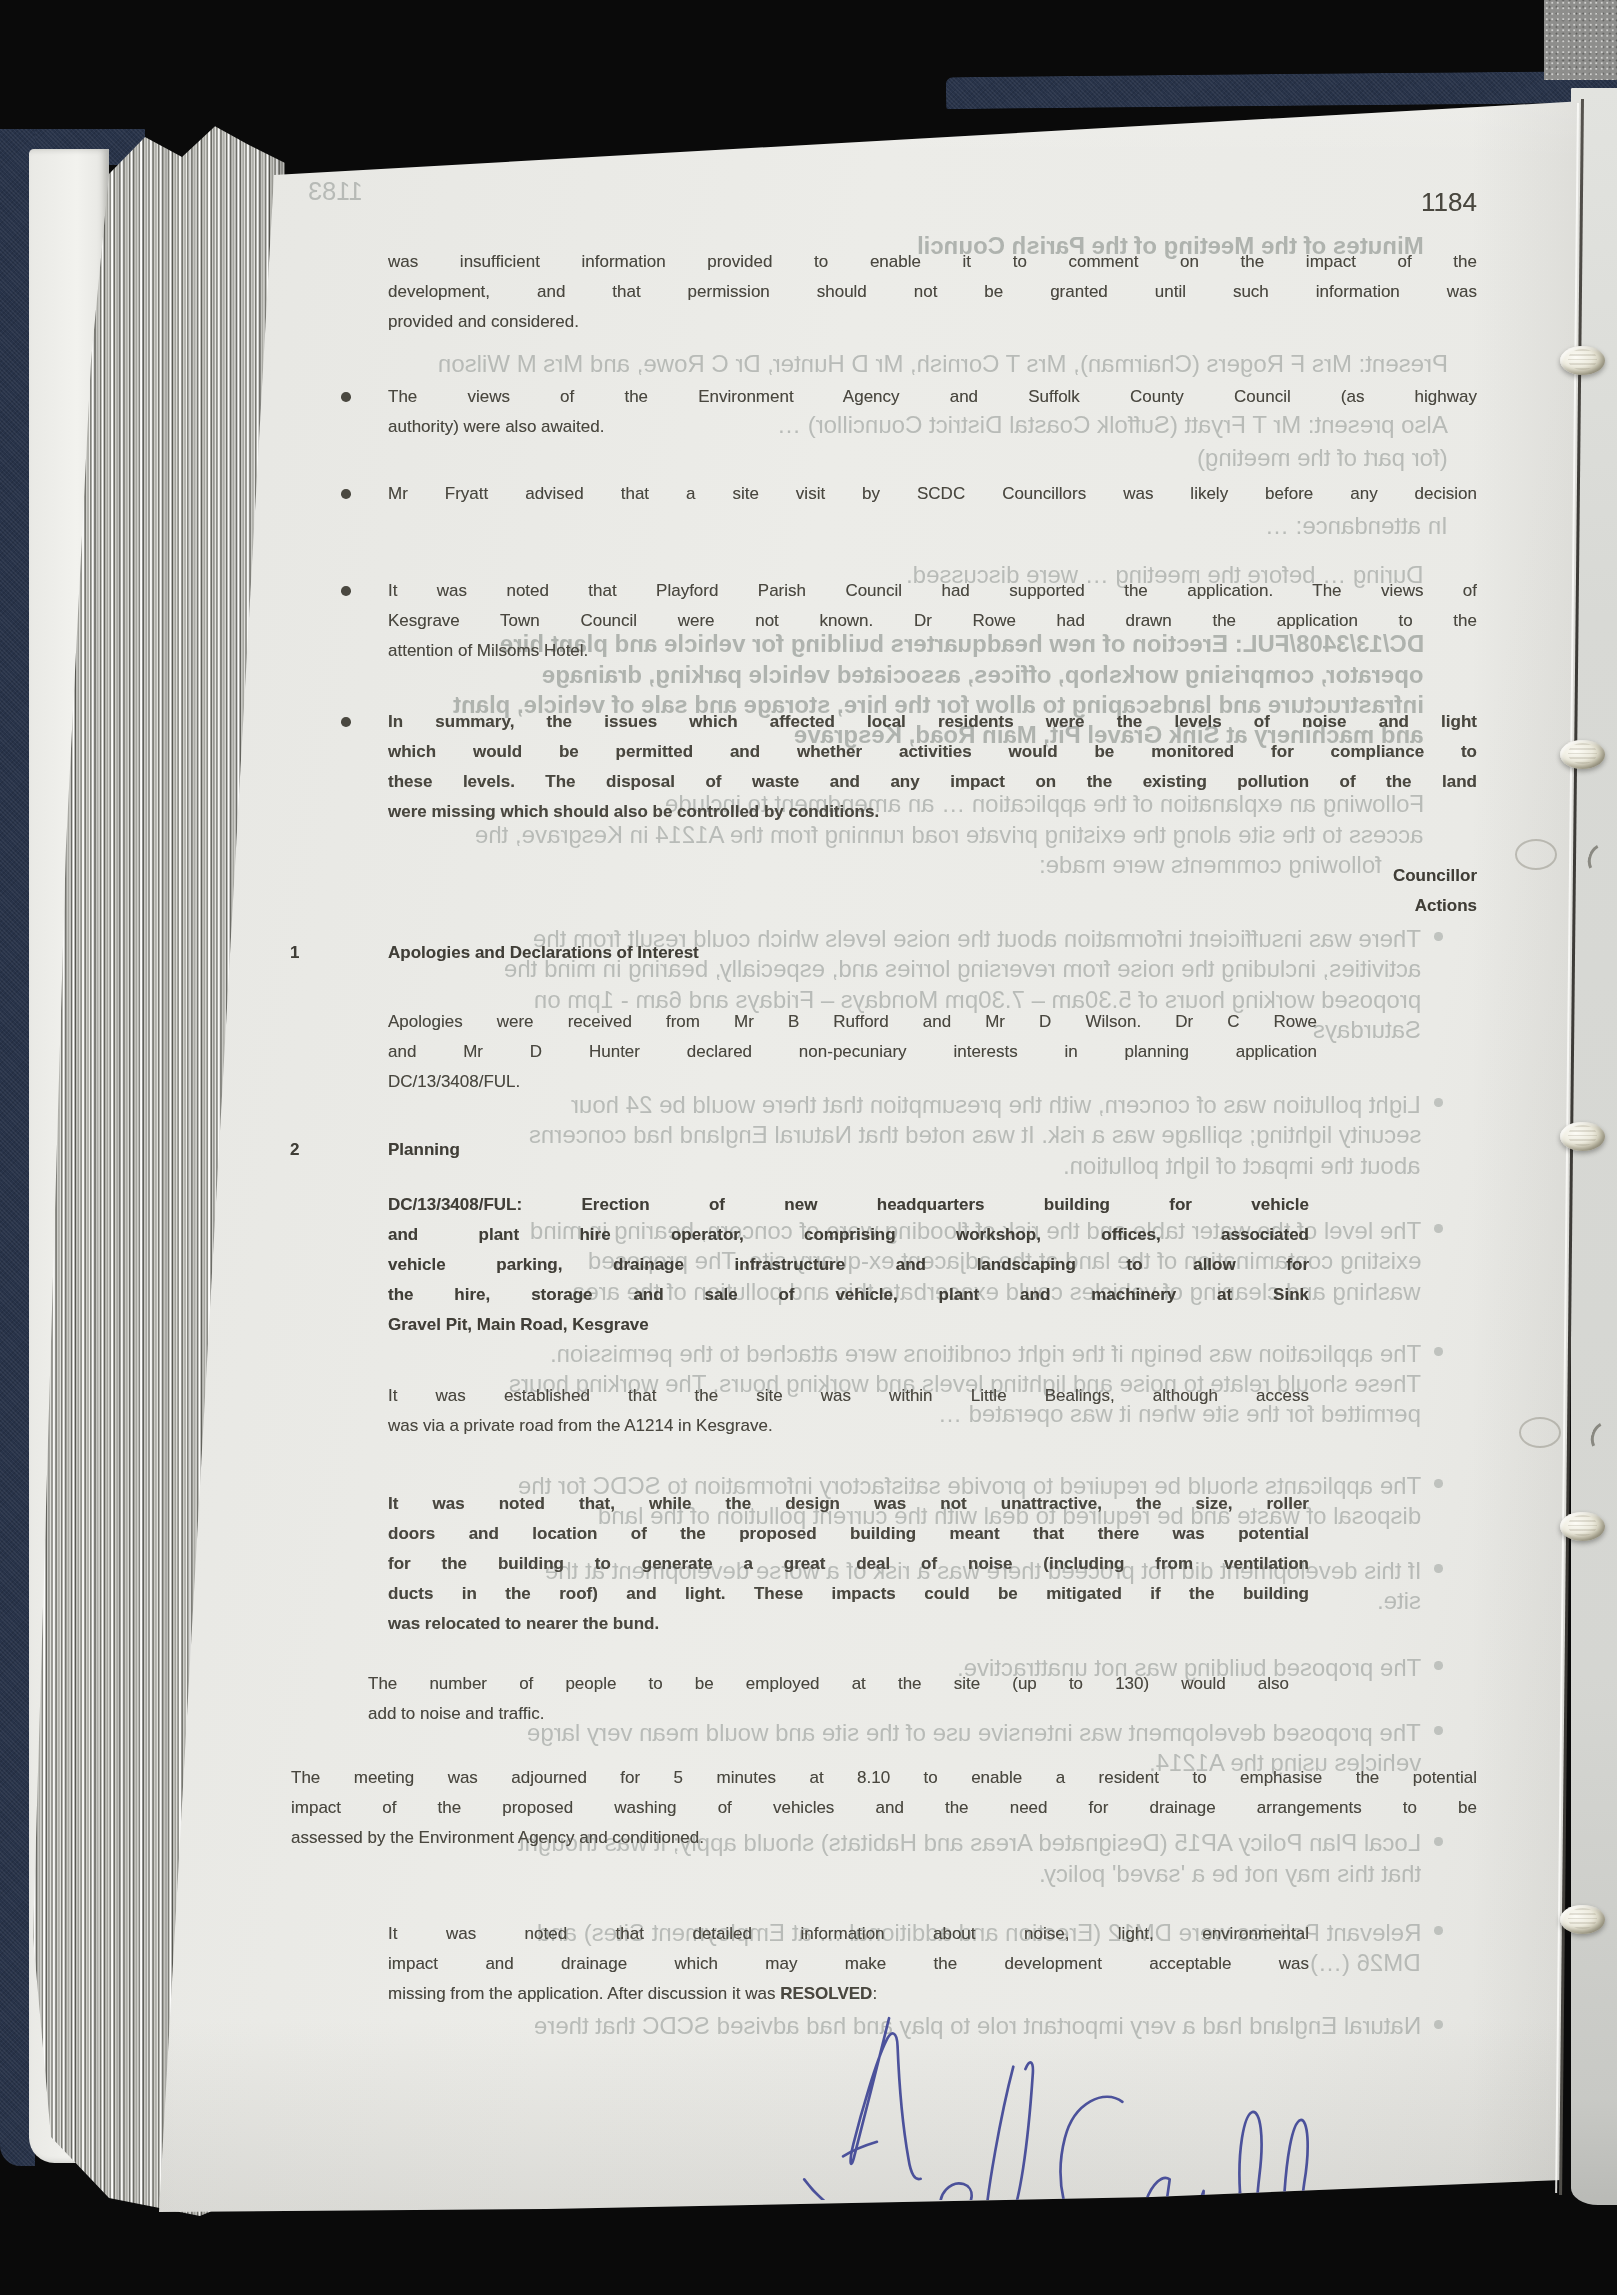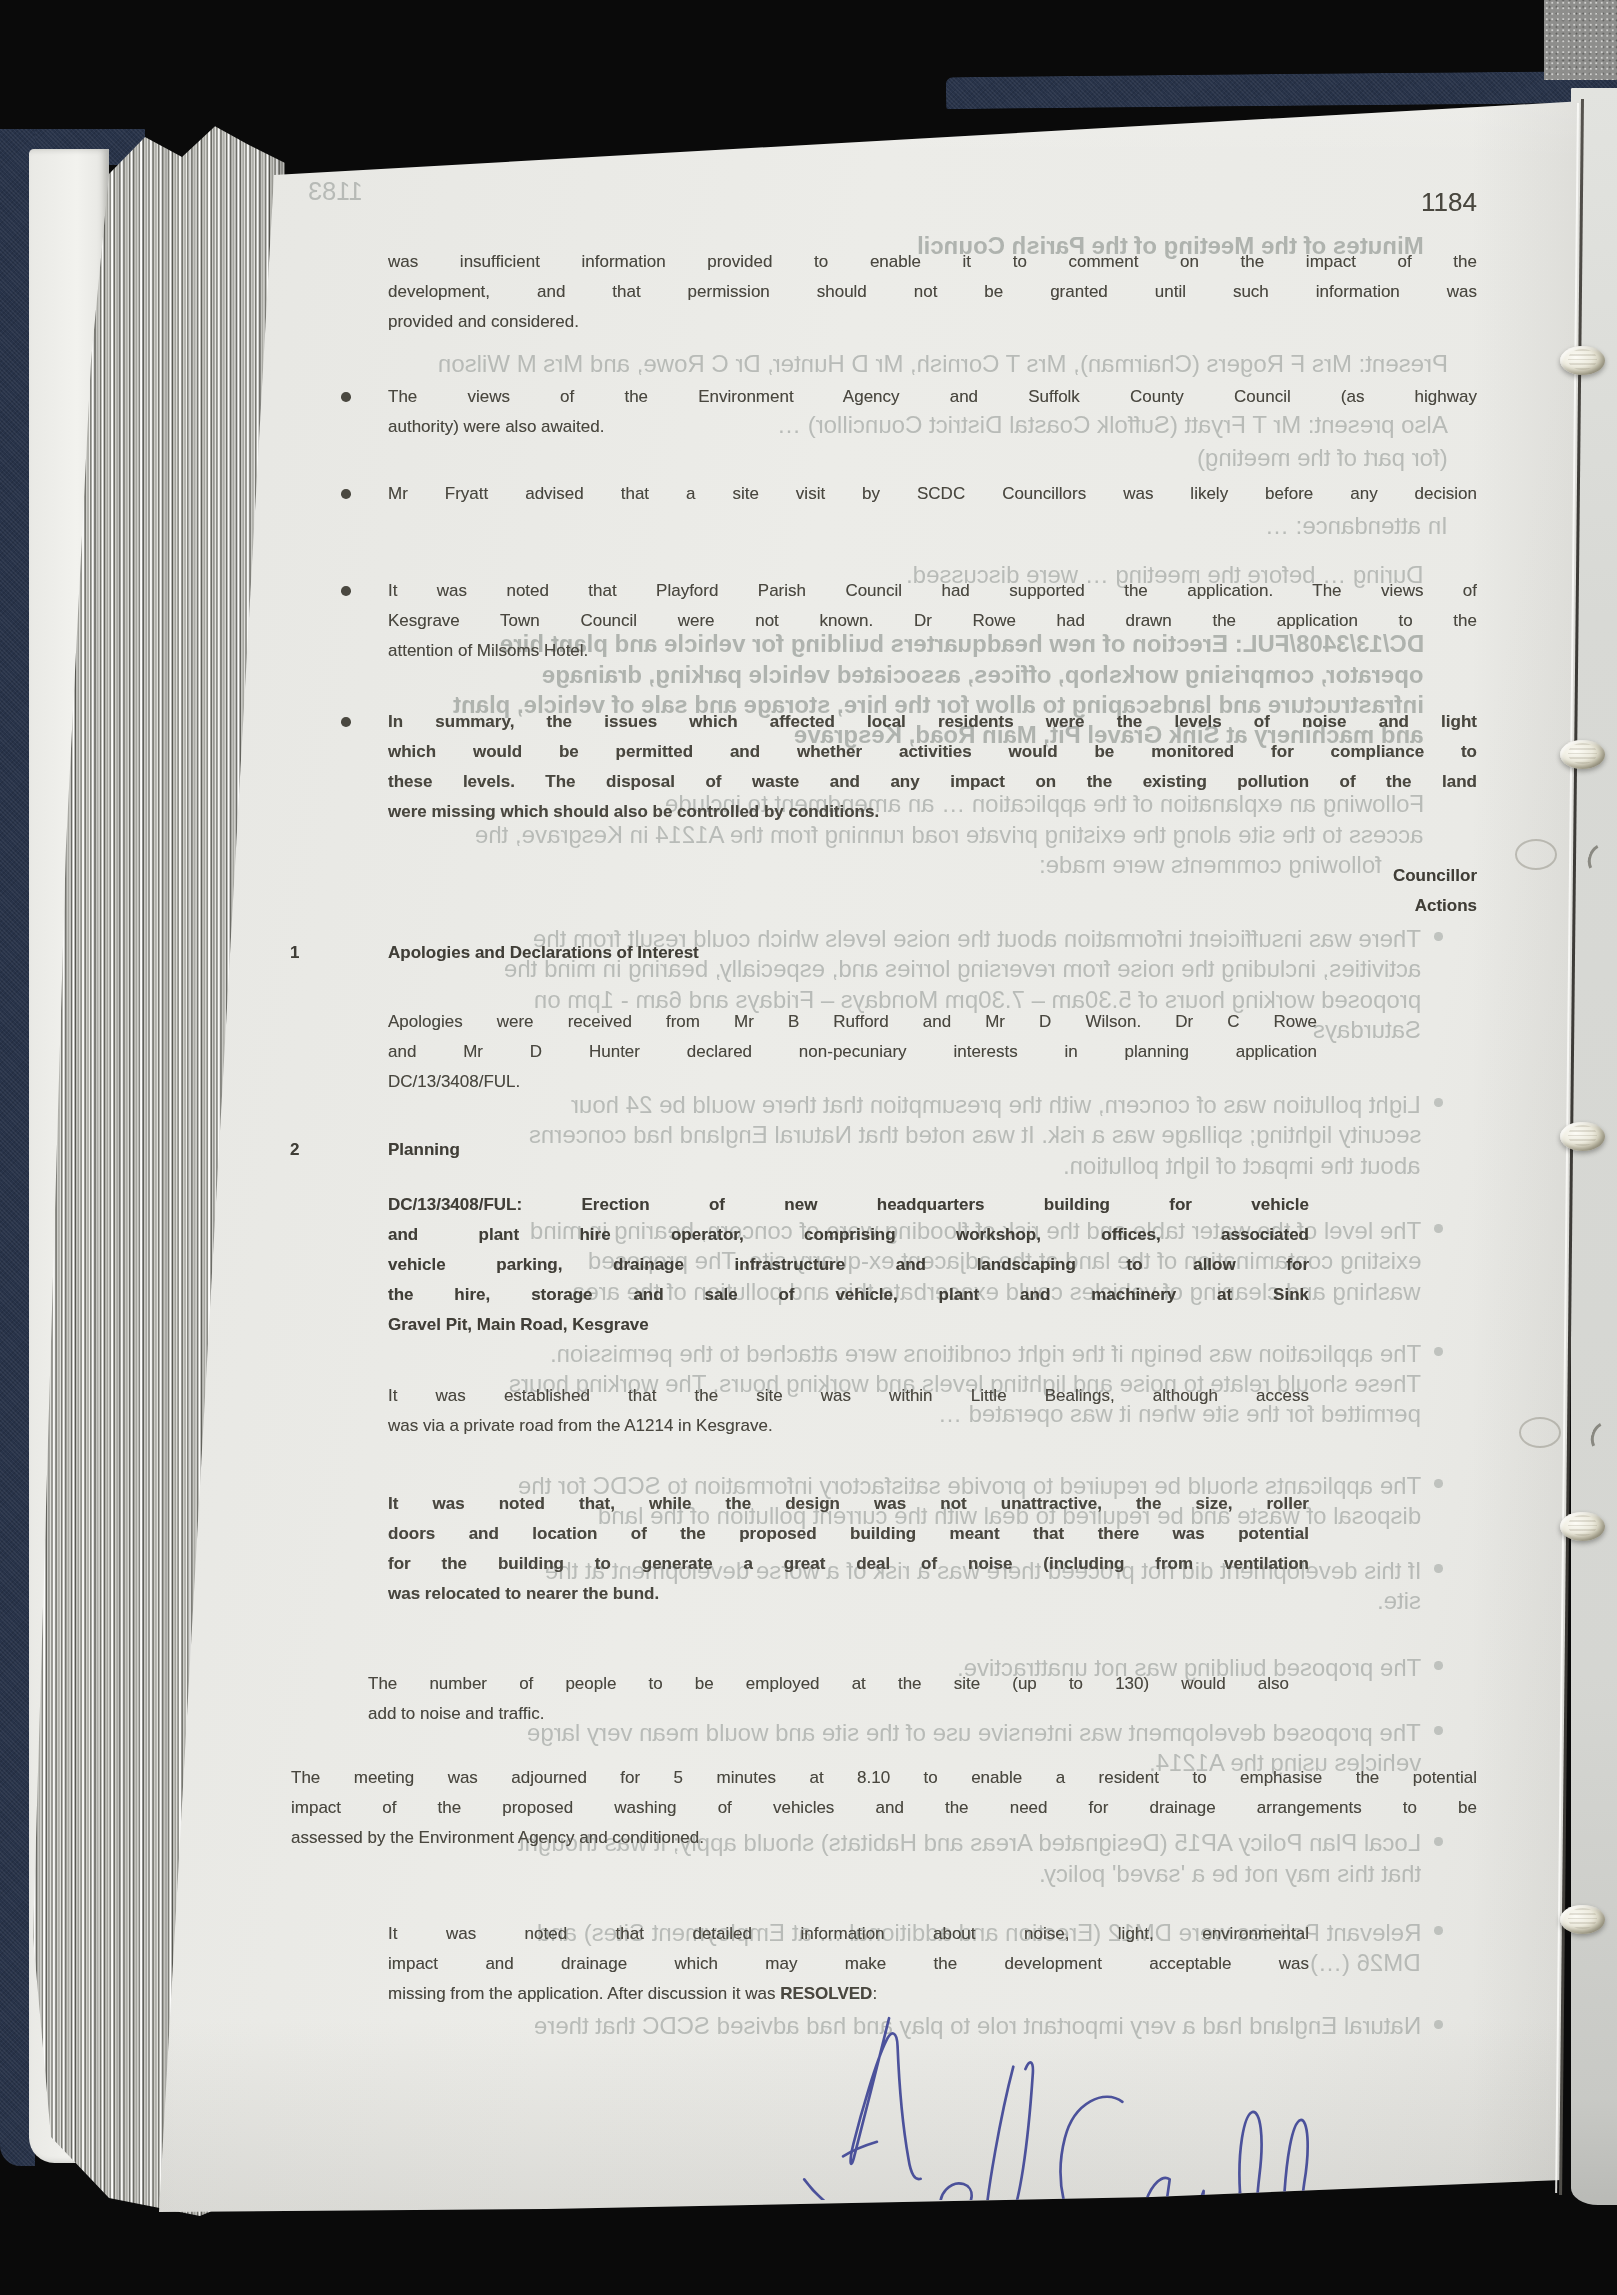--- a/index.html
+++ b/index.html
@@ -230,20 +230,21 @@
         <div class="line lastline">Gravel Pit, Main Road, Kesgrave</div>
       </div>
       <div class="block justify" style="top: 1381px; left: 388px; width: 921px;">
         <div class="line">It was established that the site was within Little Bealings, although access</div>
         <div class="line lastline">was via a private road from the A1214 in Kesgrave.</div>
       </div>
       <div class="block justify" style="top: 1489px; left: 388px; width: 921px; font-weight: bold;">
         <div class="line">It was noted that, while the design was not unattractive, the size, roller</div>
         <div class="line">doors and location of the proposed building meant that there was potential</div>
         <div class="line">for the building to generate a great deal of noise (including from ventilation</div>
+        <div class="line">ducts in the roof) and light.  These impacts could be mitigated if the building</div>
         <div class="line lastline">was relocated to nearer the bund.</div>
       </div>
       <div class="block justify" style="top: 1669px; left: 368px; width: 921px;">
         <div class="line">The number of people to be employed at the site (up to 130) would also</div>
         <div class="line lastline">add to noise and traffic.</div>
       </div>
       <div class="block justify" style="top: 1763px; left: 291px; width: 1186px;">
         <div class="line">The meeting was adjourned for 5 minutes at 8.10 to enable a resident to emphasise the potential</div>
         <div class="line">impact of the proposed washing of vehicles and the need for drainage arrangements to be</div>
         <div class="line lastline">assessed by the Environment Agency and conditioned.</div>

